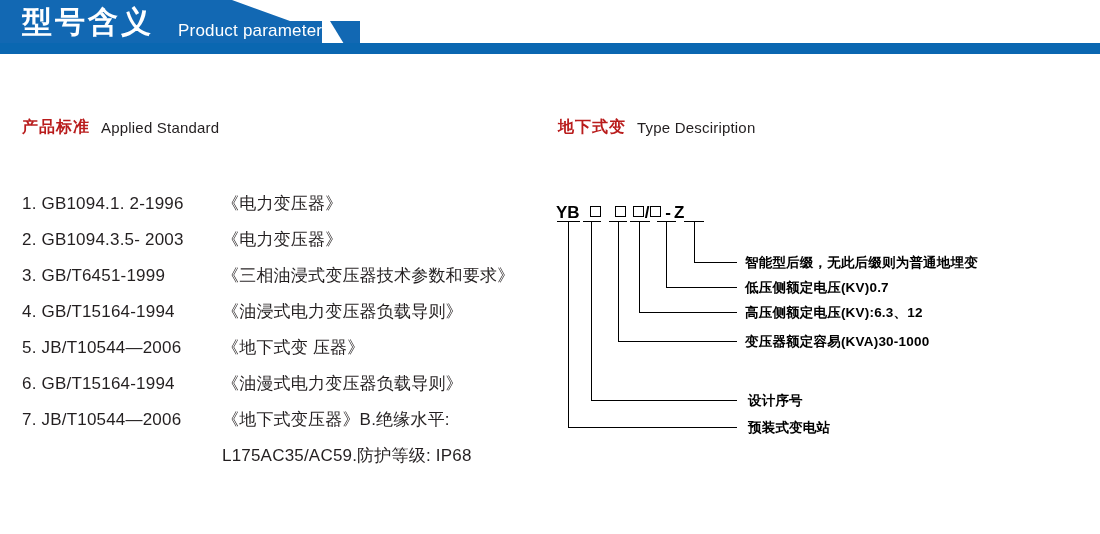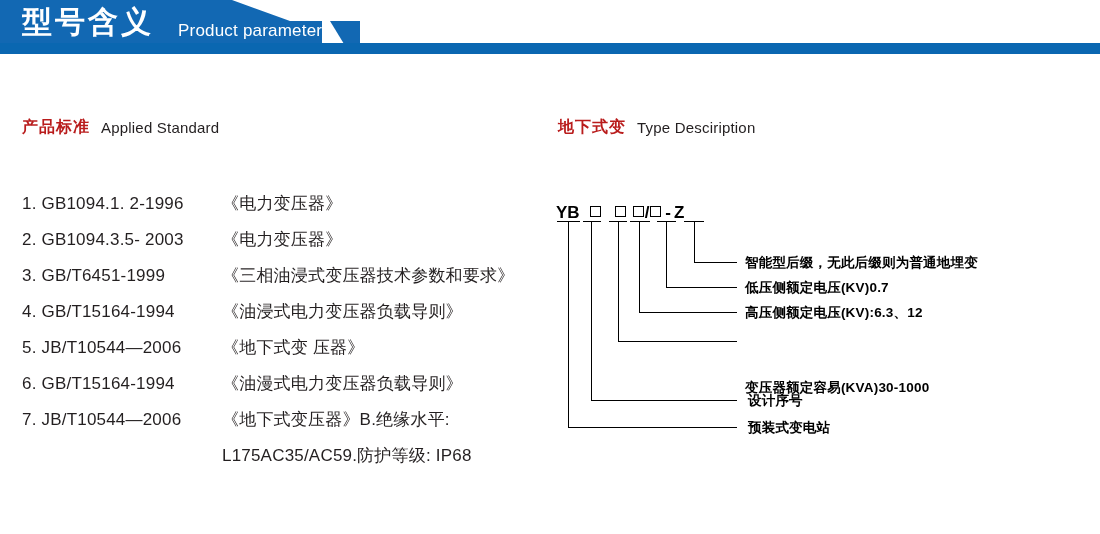--- a/index.html
+++ b/index.html
@@ -233,16 +233,16 @@
 
       <path d="M591.5 213 L591.5 391.5 L737 391.5"></path>
 
       <path d="M568.5 213 L568.5 418.5 L737 418.5"></path>
     </g>
   </svg>
 
   <div class="dlabel" id="dl0" style="left:745px; top:245px;">智能型后缀，无此后缀则为普通地埋变</div>
   <div class="dlabel" id="dl1" style="left:745px; top:270px;">低压侧额定电压(KV)0.7</div>
   <div class="dlabel" id="dl2" style="left:745px; top:295px;">高压侧额定电压(KV):6.3、12</div>
-  <div class="dlabel" id="dl3" style="left:745px; top:324px;margin-top:46px;">变压器额定容易(KVA)30-1000</div>
+  <div class="dlabel" id="dl3" style="left:745px; top:324px;">变压器额定容易(KVA)30-1000</div>
   <div class="dlabel" id="dl4" style="left:748px; top:383px;">设计序号</div>
   <div class="dlabel" id="dl5" style="left:748px; top:410px;">预装式变电站</div>
 </div>
 
 </body></html>

